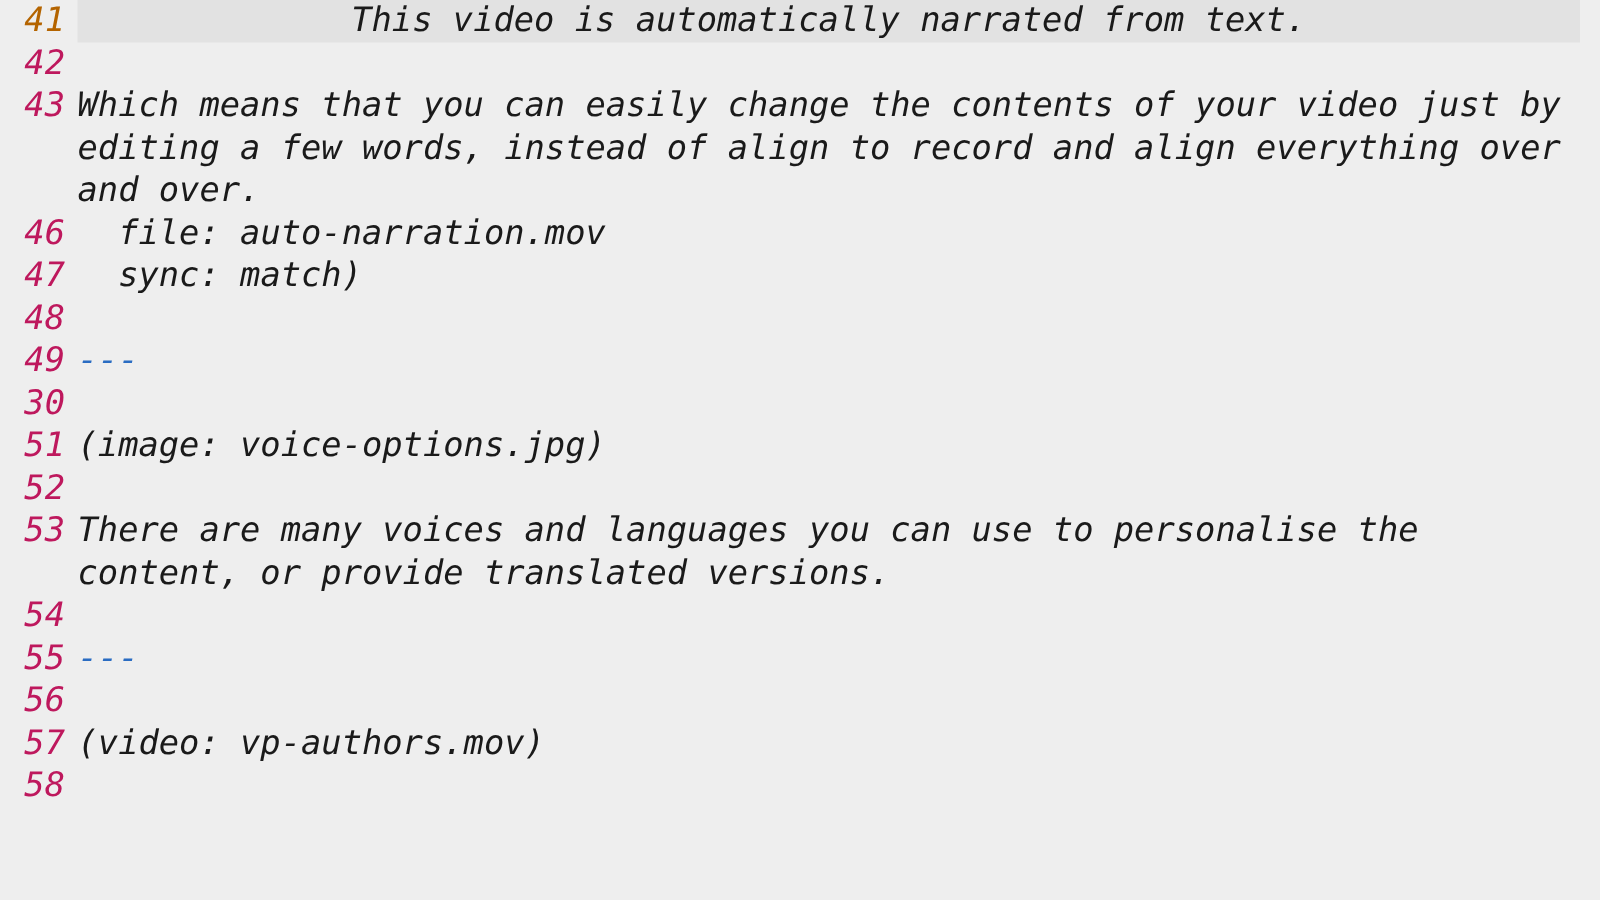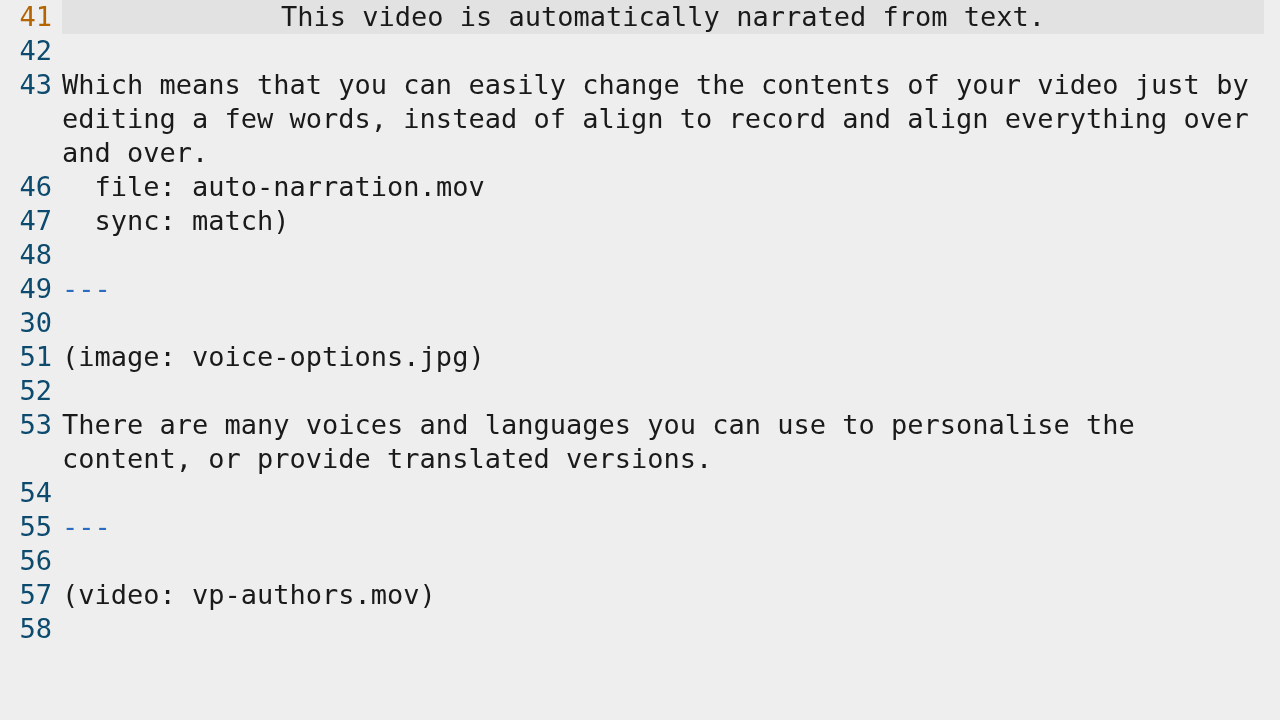--- a/index.html
+++ b/index.html
@@ -9,30 +9,31 @@
     overflow: hidden;
     background: #eeeeee;
     font-family: "SF Mono", "Menlo", "Consolas", "DejaVu Sans Mono", monospace;
     font-size: 27px;
     line-height: 34px;
     color: #1a1a1a;
   }
   .editor {
     display: block;
     width: 100%;
+    font-style: italic;
   }
   .row {
     display: flex;
     align-items: flex-start;
   }
   .gutter {
     flex: 0 0 62px;
     text-align: right;
     padding-right: 10px;
-    color: #0c4a6e;
+    color: #be185d;
     user-select: none;
     font-variant-numeric: tabular-nums;
   }
   .gutter.current {
     color: #b46400;
   }
   .code {
     flex: 1 1 auto;
     white-space: pre-wrap;
     word-break: break-word;

